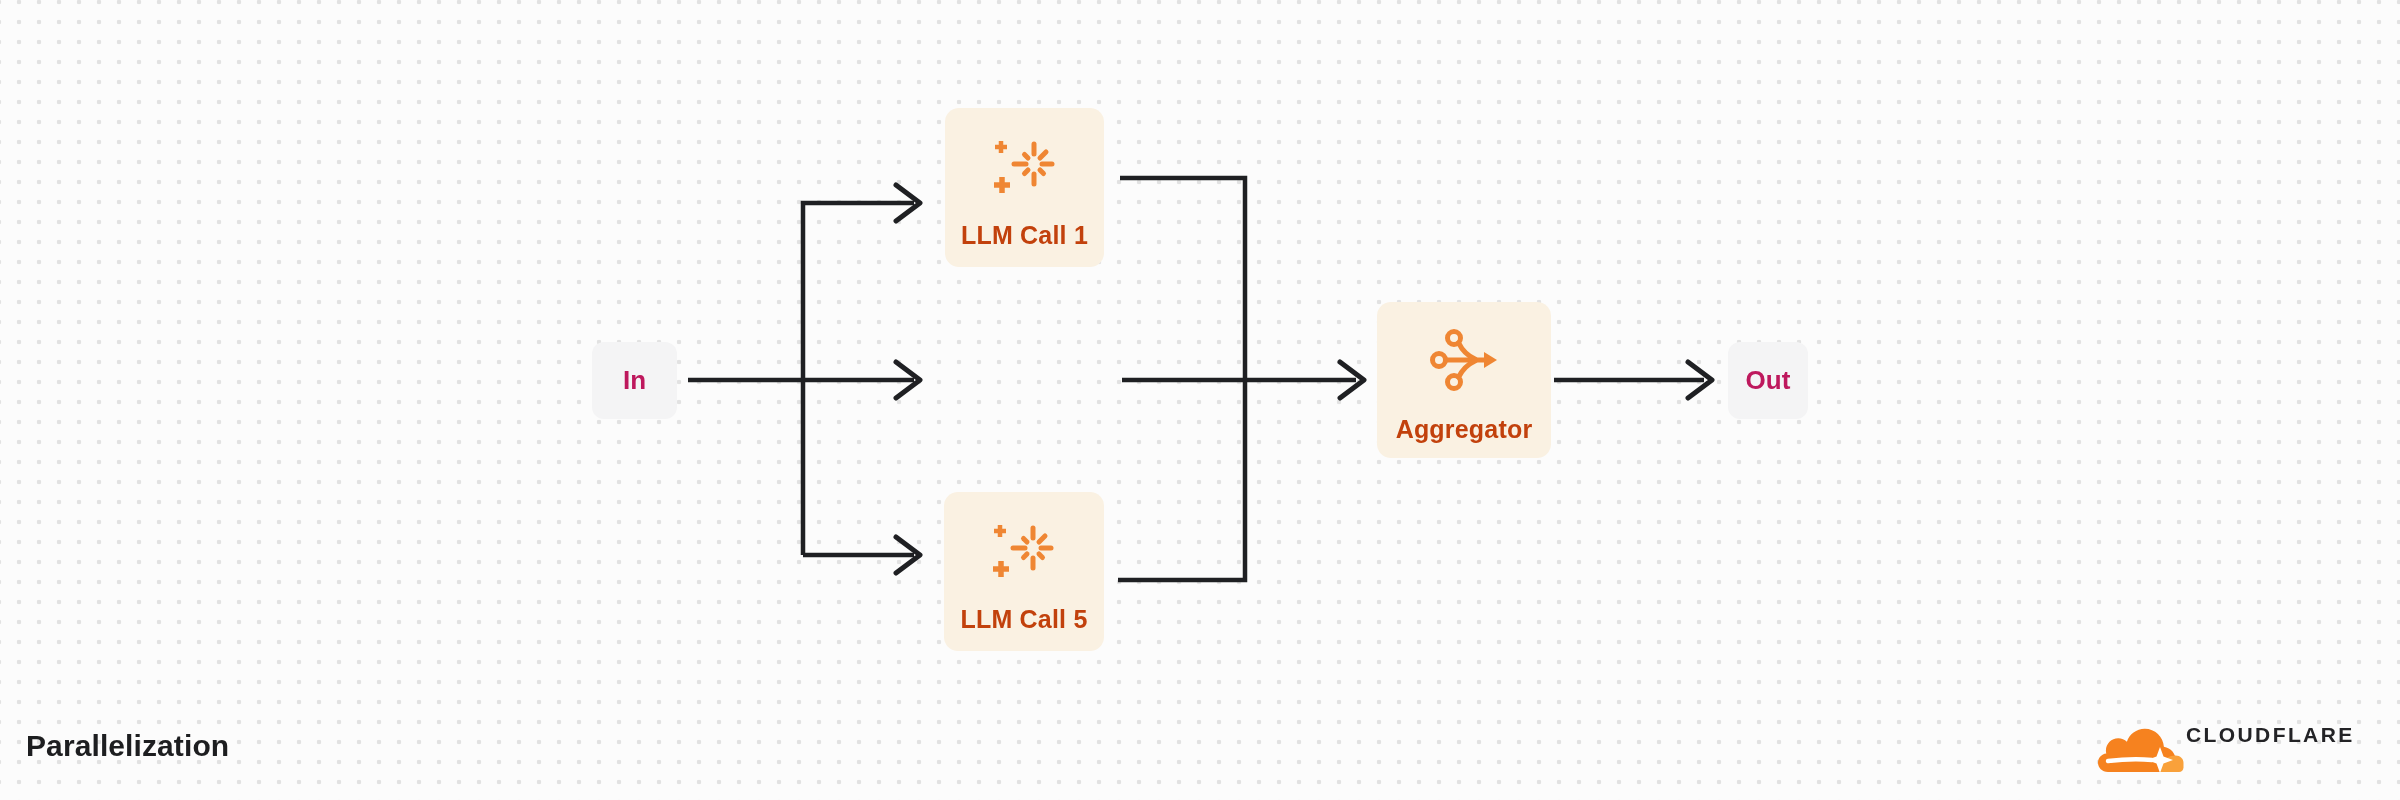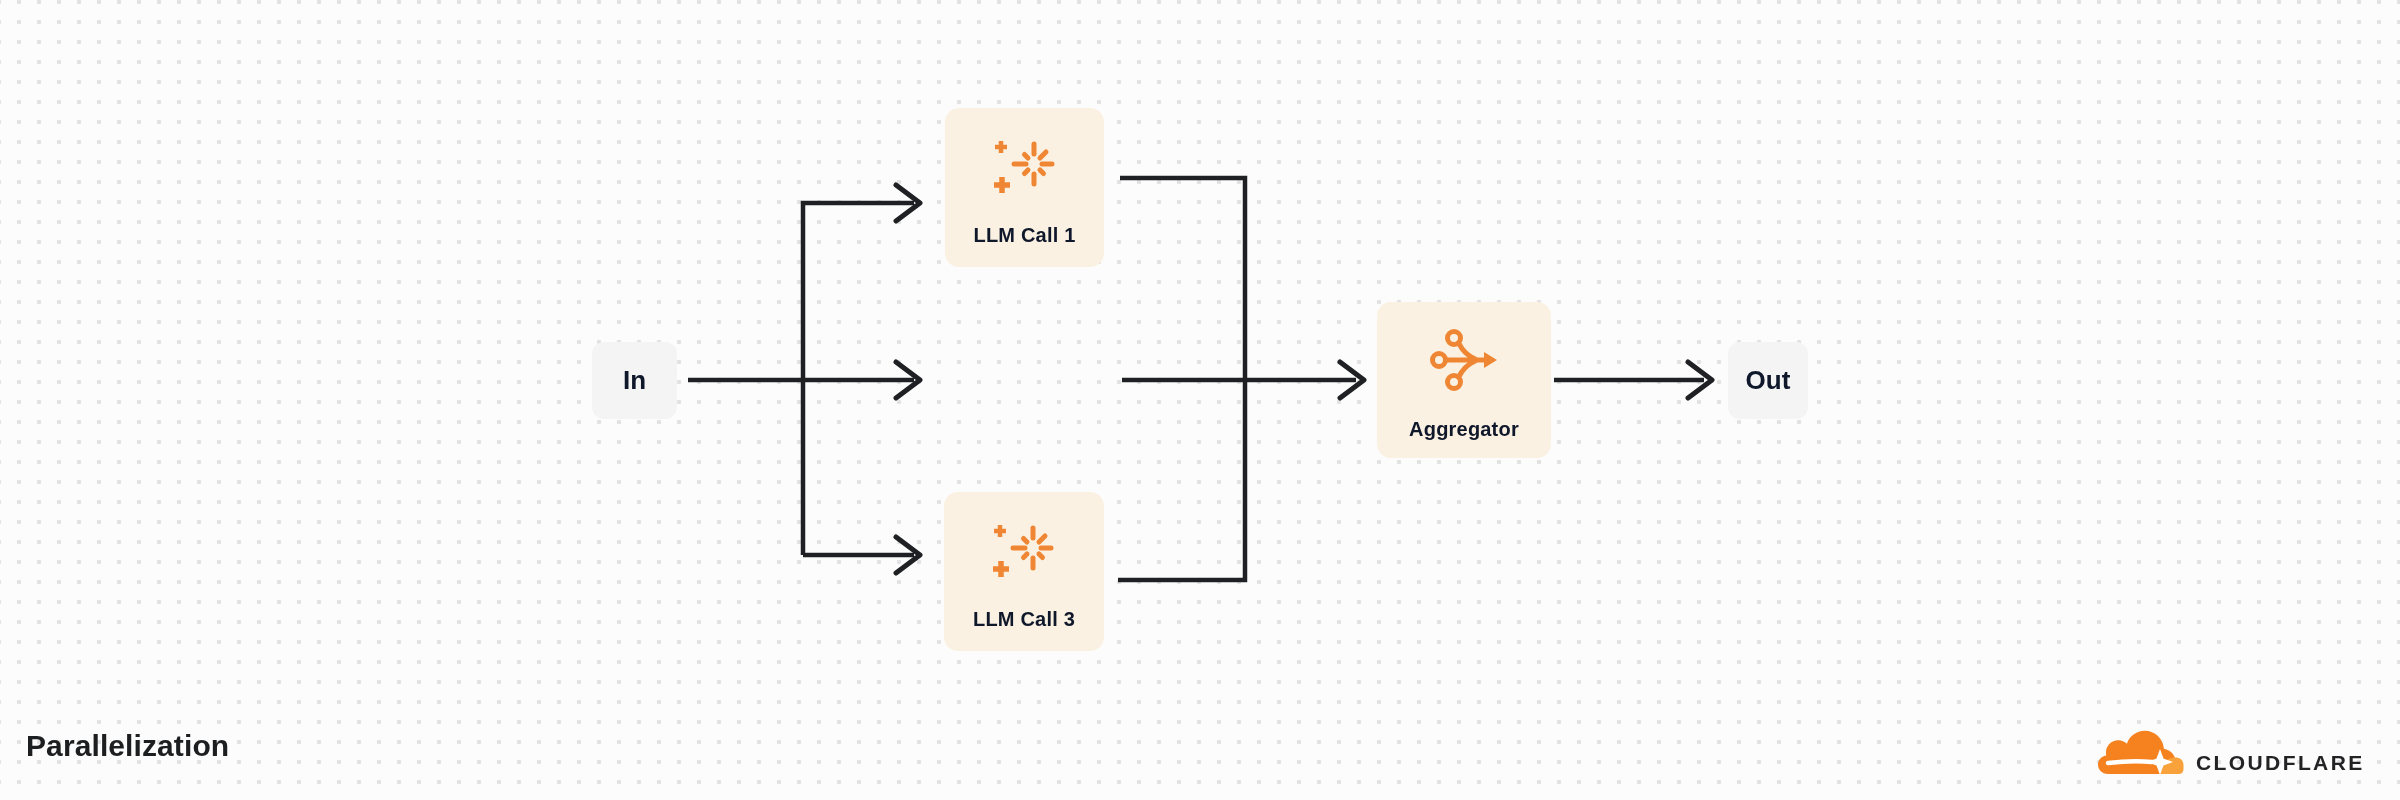--- a/index.html
+++ b/index.html
@@ -46,35 +46,35 @@
     left: 50%; top: 58px;
     transform: translate(-50%, -50%);
     line-height: 0;
   }
   .card .card-label {
     position: absolute;
     left: 0; top: 127px;
     width: 100%;
     transform: translateY(-50%);
     text-align: center;
-    font-size: 20px;
+    font-size: 25px;
     font-weight: 700;
-    color: #0f172a;
+    color: #c2410c;
     letter-spacing: 0.2px;
   }
   .endpoint {
     position: absolute;
     background: #F4F4F5;
     border-radius: 12px;
     display: flex;
     align-items: center;
     justify-content: center;
     font-size: 26px;
     font-weight: 700;
-    color: #0f172a;
+    color: #be185d;
   }
   #node-in  { left: 592px;  top: 342px; width: 85px;  height: 77px; }
   #node-out { left: 1728px; top: 342px; width: 80px;  height: 77px; text-align: right; }
   #node-llm1 { left: 945px; top: 108px; width: 159px; height: 159px; }
   #node-llm2 { left: 945px; top: 300px; width: 159px; height: 160px; }
   #node-llm3 { left: 944px; top: 492px; width: 160px; height: 159px; }
   #node-agg  { left: 1377px; top: 302px; width: 174px; height: 156px; }
   .caption {
     position: absolute;
     left: 26px;
@@ -83,22 +83,21 @@
     font-weight: 700;
     color: #1D1E20;
     letter-spacing: 0.1px;
   }
   .brand {
     position: absolute;
     left: 2096px;
     top: 723px;
     height: 52px;
     display: flex;
-    align-items: flex-end;
-    gap: 10px;
+    align-items: flex-start;
   }
   .brand .wordmark {
     font-size: 21px;
     font-weight: 800;
     letter-spacing: 2.4px;
     color: #232326;
   }
   .icon-sparkle { stroke: #EF8633; }
   .icon-merge   { stroke: #EF8633; }
 </style>
@@ -166,21 +165,21 @@
     <div class="card-label">LLM Call 1</div>
   </div>
 
 
   <div class="card" id="node-llm3">
     <span class="icon-wrap">
       <svg width="64" height="64" viewBox="0 0 64 64" class="icon-sparkle">
           <use href="#sym-sparkle"></use>
         </svg>
     </span>
-    <div class="card-label">LLM Call 3</div>
+    <div class="card-label">LLM Call 5</div>
   </div>
 
   <div class="card" id="node-agg">
     <span class="icon-wrap">
       <svg width="70" height="64" viewBox="0 0 70 64" class="icon-merge">
           <use href="#sym-merge"></use>
         </svg>
     </span>
     <div class="card-label">Aggregator</div>
   </div>

